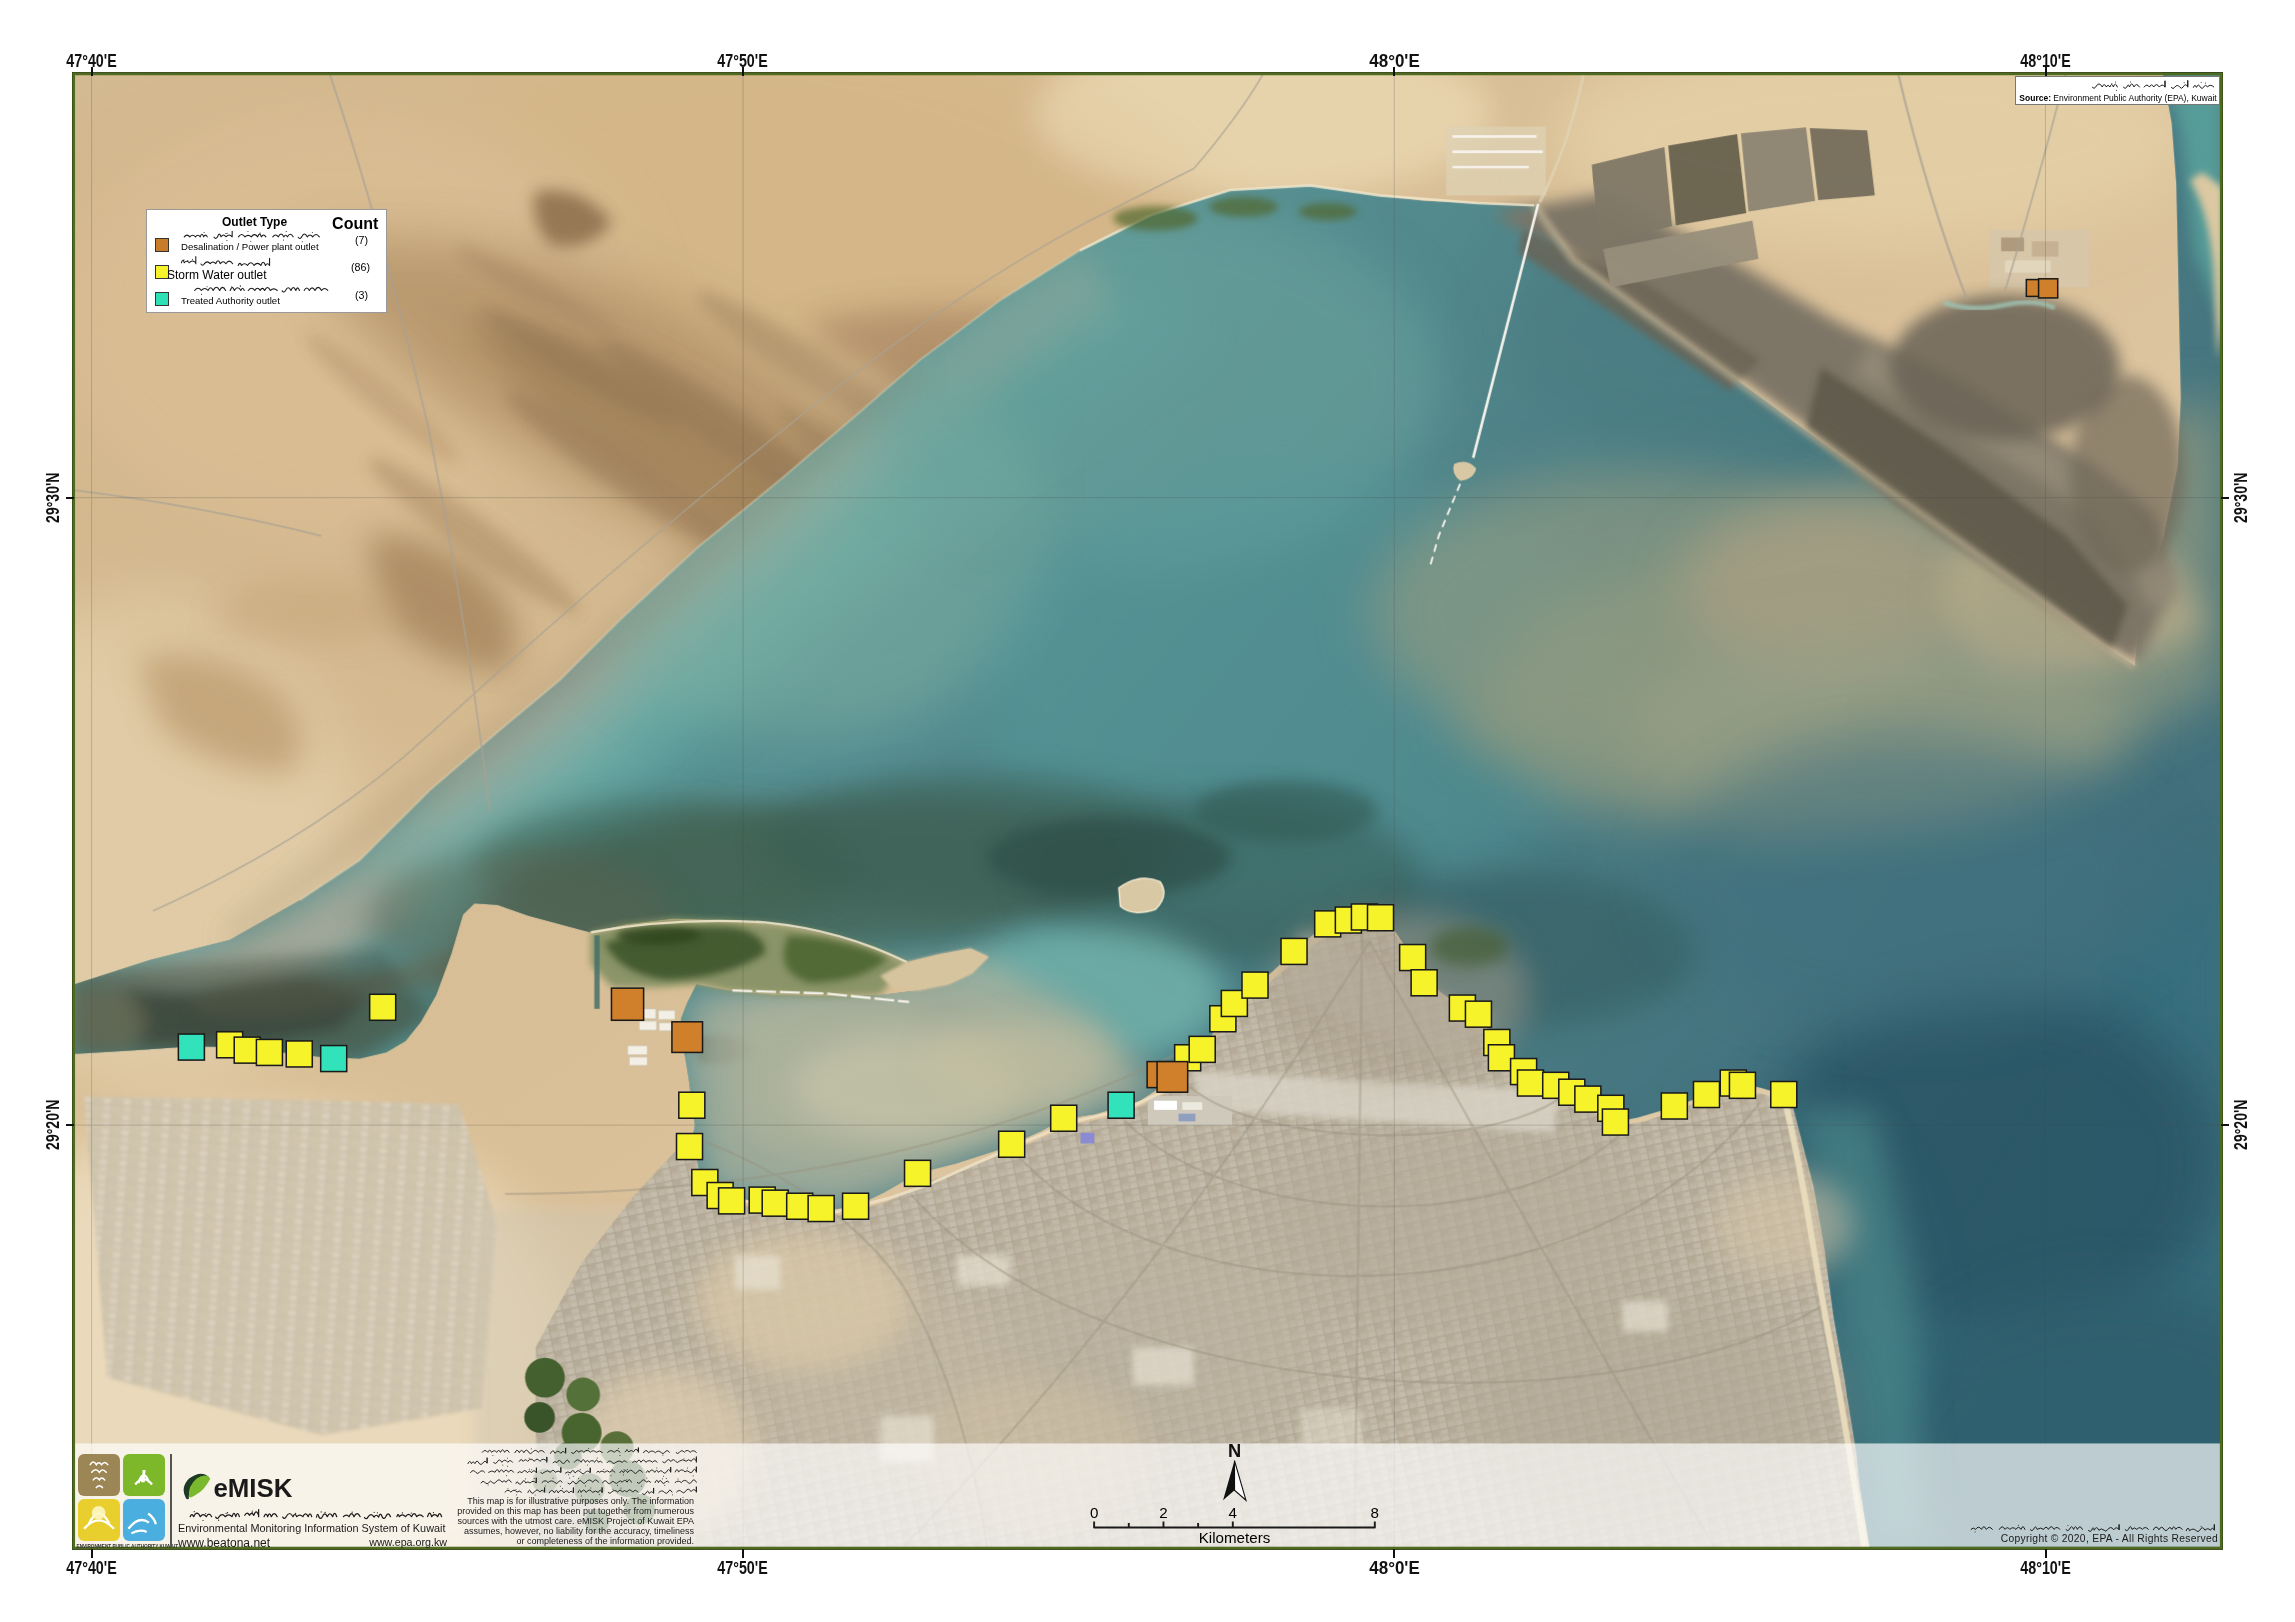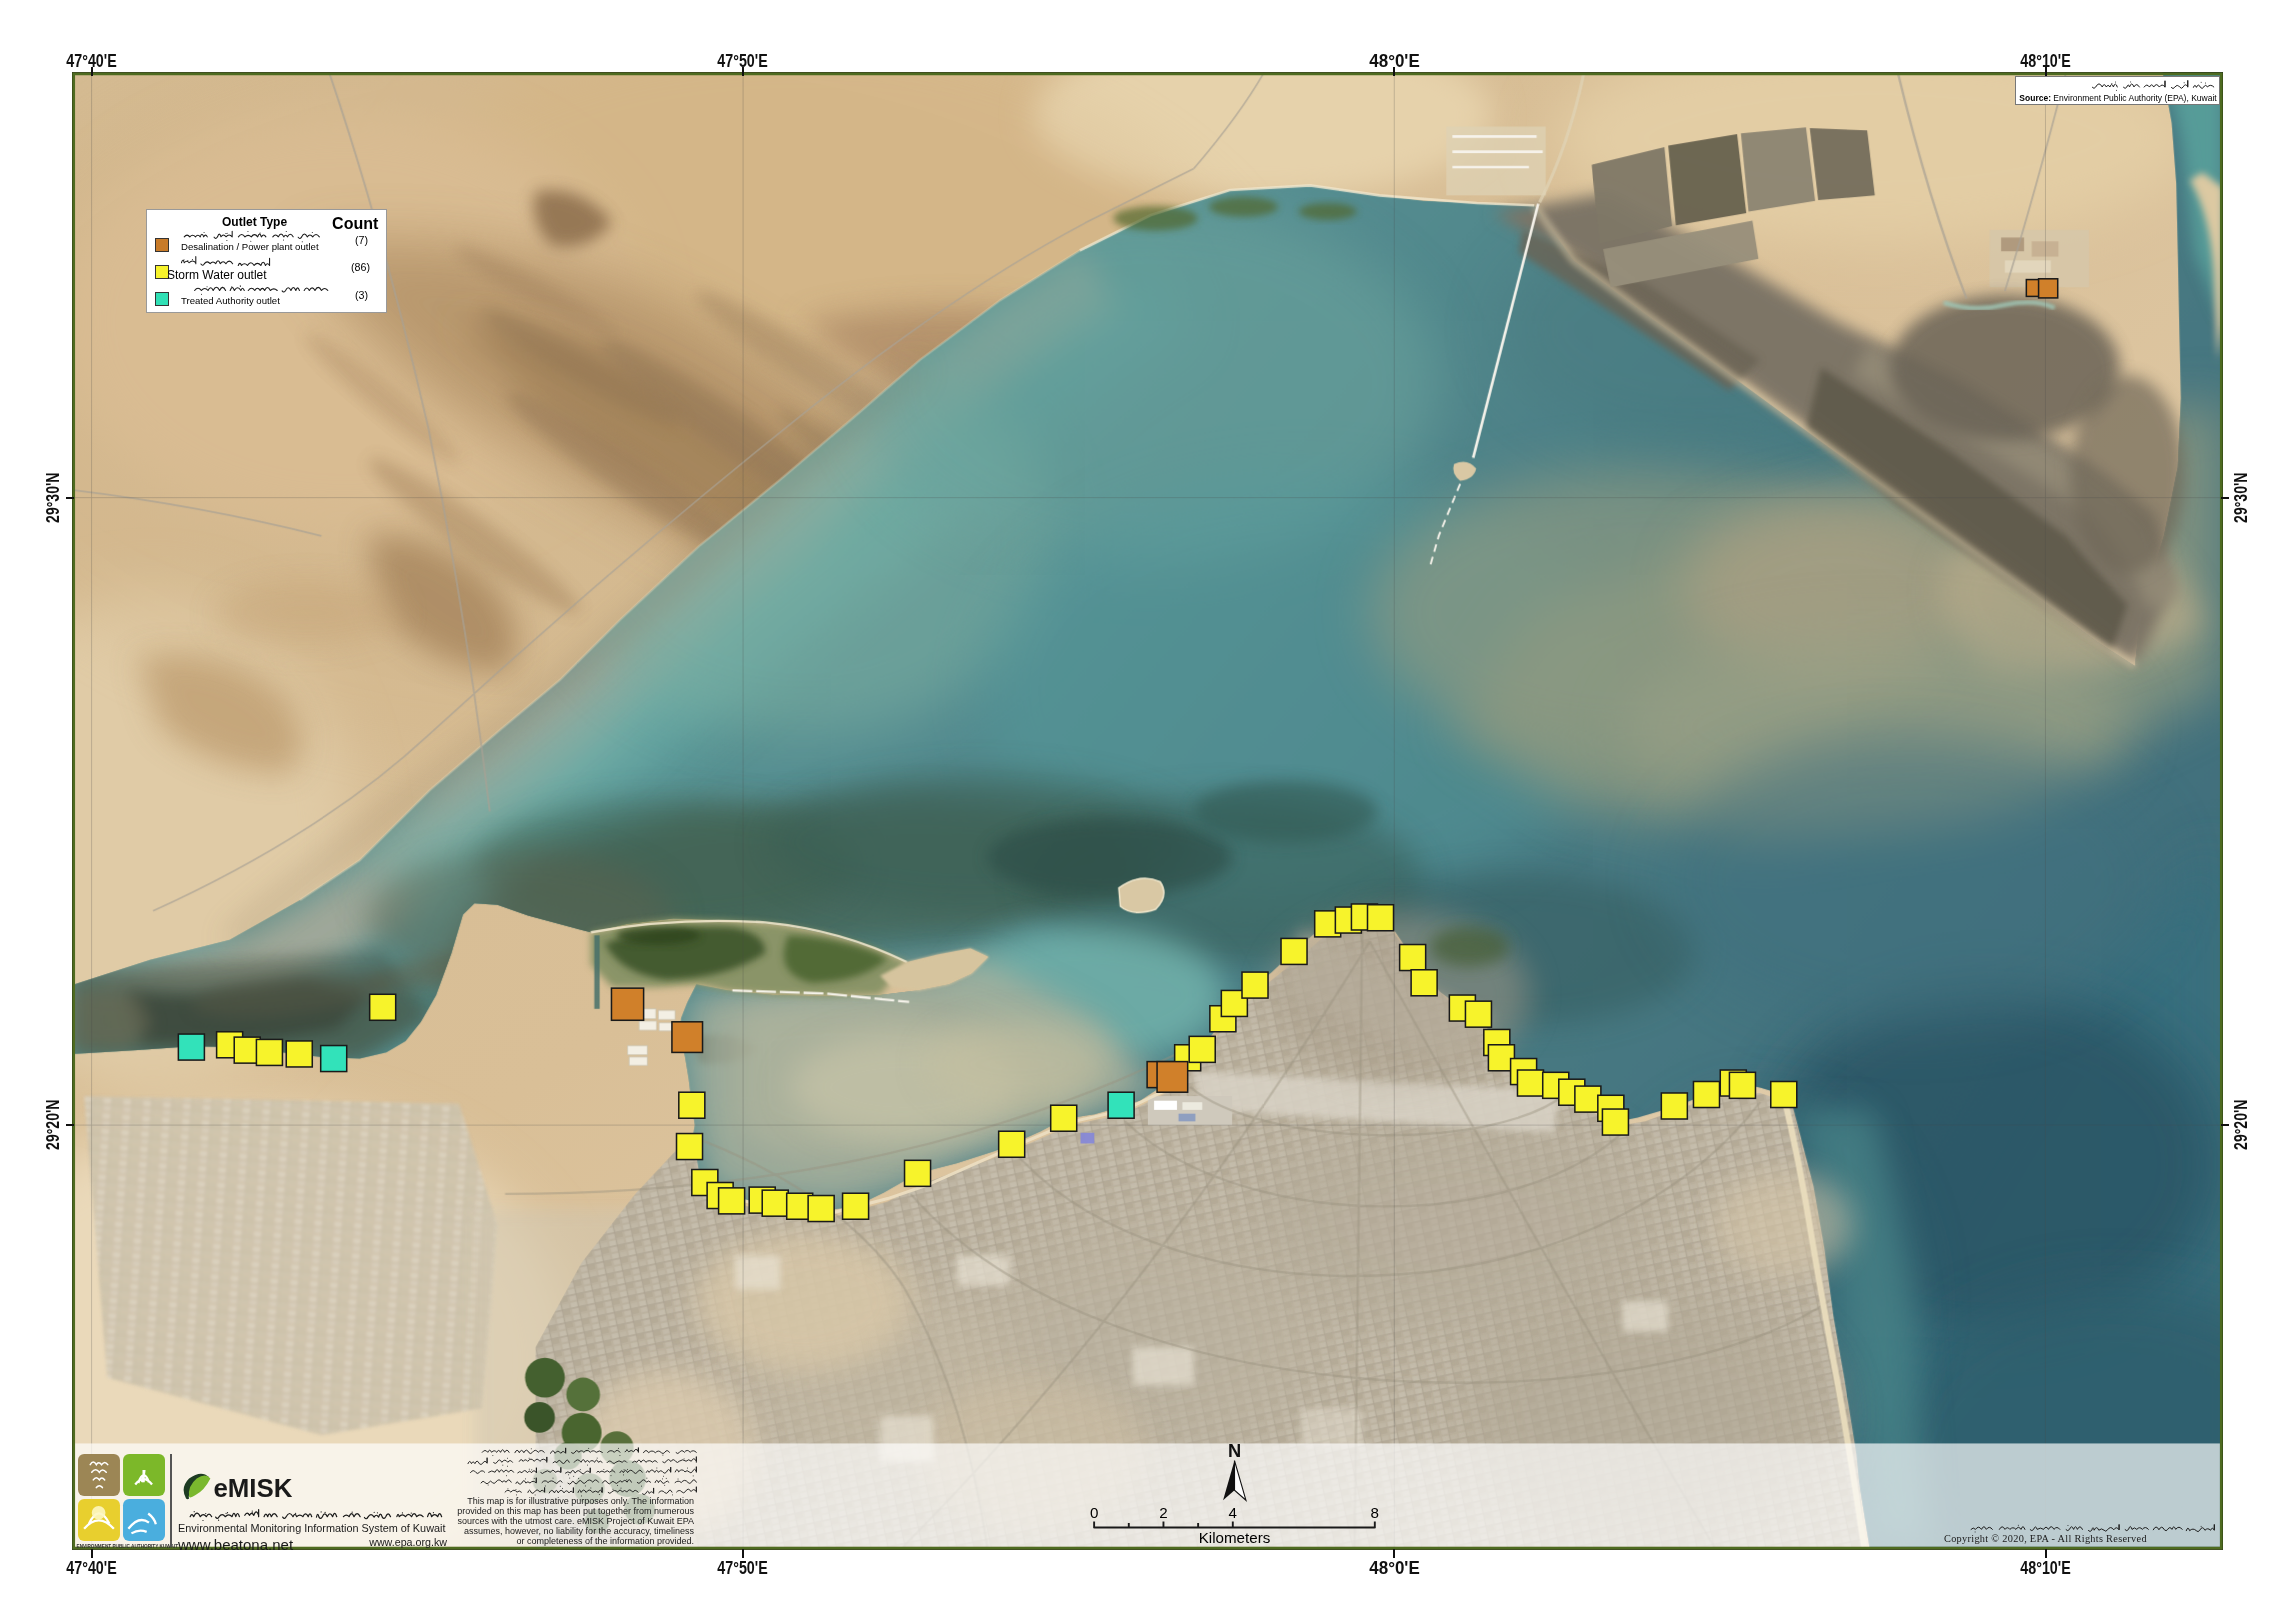--- a/index.html
+++ b/index.html
@@ -476,21 +476,21 @@
 <path d="M10 36 Q2 22 14 10 Q30 -2 40 8 Q28 10 20 20 Q12 30 14 36 Q12 38 10 36Z" fill="#1d3b22"></path>
 <path d="M14 34 Q12 20 24 10 Q36 2 42 10 Q34 26 22 32 Q16 36 14 34Z" fill="#7ab82e"></path>
 <text x="46" y="34" font-size="34" font-weight="bold" fill="#1a1a1a" font-family="Liberation Sans">eMISK</text>
 </svg>
 <svg class="abs" style="left:0;top:35px" width="269" height="15.3" viewBox="0 0 352 20">
         <path d="M345.0 14.0 q-2.6 -8.0 -5.2 0 q-3.9 -5.7 -7.9 0 q-2.7 -9.1 -5.3 0 M320.7 14.0 q-4.1 -4.5 -8.3 0 q-3.4 -8.0 -6.8 0 q-4.0 -6.3 -7.9 0 q-4.1 -4.7 -8.2 0 q-1.6 -6.0 -3.1 0 M278.1 14.0 q-3.1 -7.6 -6.3 0 q-2.2 4.1 -4.5 0.5 q-2.4 -7.8 -4.8 0 q-3.0 -4.8 -5.9 0 q-4.0 -6.7 -8.1 0 q-2.2 4.1 -4.5 0.5 M238.4 14.0 q-4.0 -7.9 -8.1 0 q-3.2 -7.8 -6.4 0 q-3.7 -4.4 -7.4 0 M207.7 14.0 q-2.7 -9.0 -5.4 0 q-3.5 -7.7 -6.9 0 q-3.3 -7.5 -6.5 0 q-2.2 4.1 -4.5 0.5 q-1.6 -7.0 -3.2 0 M175.0 14.0 q-2.3 -7.4 -4.6 0 q-3.5 -7.3 -7.0 0 q-4.0 -4.3 -8.0 0 q-2.5 -6.0 -4.9 0 q-4.5 -8.4 -9.0 0 q-2.2 4.1 -4.5 0.5 M129.8 14.0 q-3.9 -8.0 -7.7 0 q-2.4 -7.5 -4.7 0 q-2.4 -7.0 -4.8 0 M105.5 14.0 l0 -9.3 l0 7.5 q-3.2 -8.9 -6.3 0 q-2.8 -4.9 -5.7 0 q-3.1 -5.7 -6.1 0 M80.3 14.0 q-2.3 -8.4 -4.7 0 q-2.4 -8.9 -4.8 0 q-4.5 -4.7 -9.0 0 q-4.0 -5.5 -8.0 0 q-2.2 4.1 -4.5 0.5 M44.1 14.0 q-3.5 -6.6 -7.1 0 q-3.9 -5.3 -7.8 0 q-4.4 -9.1 -8.7 0 q-2.3 -5.2 -4.6 0 M334.2 8.8 l0.01 0 M342.3 20.7 l0.01 0 M329.2 9.7 l0.01 0 M293.7 9.1 l0.01 0 M305.2 9.2 l0.01 0 M307.7 20.5 l0.01 0 M261.0 8.9 l0.01 0 M256.7 8.3 l0.01 0 M227.9 8.1 l0.01 0 M187.3 7.7 l0.01 0 M192.5 8.4 l0.01 0 M153.9 9.6 l0.01 0 M97.1 8.5 l0.01 0 M97.2 6.6 l0.01 0 M53.1 18.6 l0.01 0 M64.8 8.8 l0.01 0 M62.9 9.6 l0.01 0 M36.3 9.8 l0.01 0 M21.2 7.4 l0.01 0 M32.7 19.2 l0.01 0" fill="none" stroke="#1a1a1a" stroke-width="1.6" stroke-linecap="round" stroke-linejoin="round"></path>
       </svg>
 <svg class="abs" style="left:0;top:51px" width="269" height="13.8" viewBox="0 0 352 18">
         <text x="0" y="13" font-size="14.5" fill="#1a1a1a" font-family="Liberation Sans" textLength="350" lengthAdjust="spacingAndGlyphs">Environmental Monitoring Information System of Kuwait</text>
       </svg>
-<div class="abs" style="left:0;top:65px;font-size:15px;color:#1a1a1a;">www.beatona.net</div>
+<div class="abs" style="left:0;top:65px;font-size:12px;color:#1a1a1a;">www.beatona.net</div>
 <div class="abs" style="right:0;top:65px;font-size:10.7px;color:#1a1a1a;">www.epa.org.kw</div>
 </div>
 
 <svg class="abs" style="left:459px;top:1446px" width="245" height="54" viewBox="0 0 320 70">
 <path d="M310.0 8.0 q-4.1 -4.3 -8.1 0 q-3.8 -4.9 -7.6 0 q-3.2 -4.3 -6.3 0 q-2.2 3.0 -4.5 0.5 M274.8 8.0 q-3.0 -4.7 -6.0 0 q-2.2 3.0 -4.5 0.5 q-3.9 -4.2 -7.8 0 q-4.5 -4.4 -8.9 0 q-3.3 -5.9 -6.7 0 M234.3 8.0 l0 -6.2 l0 5.5 q-3.1 -6.3 -6.2 0 q-3.2 -3.5 -6.4 0 q-2.4 -3.9 -4.8 0 M210.3 8.0 q-3.7 -5.4 -7.4 0 q-4.4 -4.5 -8.8 0 M187.3 8.0 q-4.1 -3.7 -8.1 0 q-3.9 -4.0 -7.8 0 q-4.1 -5.2 -8.3 0 q-3.3 -4.0 -6.7 0 q-2.5 -4.6 -5.0 0 q-2.2 3.0 -4.5 0.5 M139.3 8.0 l0 -5.8 l0 7.1 q-3.2 -4.7 -6.4 0 q-3.7 -5.6 -7.4 0 q-2.9 -6.7 -5.9 0 M111.4 8.0 q-4.0 -4.9 -7.9 0 q-3.8 -5.2 -7.6 0 q-2.2 3.0 -4.5 0.5 q-3.3 -6.7 -6.7 0 q-3.0 -6.1 -5.9 0 q-2.9 -6.5 -5.8 0 M65.5 8.0 q-2.9 -5.7 -5.9 0 q-2.7 -6.6 -5.3 0 q-2.5 -5.0 -5.0 0 q-3.4 -4.1 -6.7 0 q-2.5 -5.6 -5.0 0 q-3.6 -5.0 -7.3 0 M266.3 11.7 l0.01 0 M219.4 4.3 l0.01 0 M232.6 4.6 l0.01 0 M208.2 2.9 l0.01 0 M210.2 12.2 l0.01 0 M169.4 2.9 l0.01 0 M94.4 3.4 l0.01 0 M44.2 12.2 l0.01 0" fill="none" stroke="#1a1a1a" stroke-width="1.2" stroke-linecap="round" stroke-linejoin="round"></path>
 <path d="M310.0 21.0 l0 -7.4 l0 6.0 q-3.3 -6.4 -6.6 0 q-3.4 -3.7 -6.8 0 q-4.5 -3.7 -8.9 0 q-2.2 3.0 -4.5 0.5 q-3.3 -5.0 -6.6 0 q-3.0 -5.3 -6.0 0 q-2.2 3.0 -4.5 0.5 M258.8 21.0 q-2.9 -4.4 -5.9 0 q-4.4 -4.2 -8.8 0 q-3.2 -5.7 -6.4 0 q-2.6 -5.8 -5.3 0 q-2.9 -3.1 -5.7 0 M219.1 21.0 q-2.9 -3.8 -5.9 0 q-4.2 -3.7 -8.4 0 q-2.2 3.0 -4.5 0.5 q-3.5 -4.5 -7.0 0 M187.0 21.0 q-2.5 -3.1 -4.9 0 q-2.5 -5.6 -5.0 0 q-3.4 -4.4 -6.9 0 q-2.5 -4.6 -5.1 0 q-2.8 -6.8 -5.7 0 q-4.4 -6.6 -8.9 0 M144.0 21.0 q-2.6 -6.1 -5.3 0 q-2.2 3.0 -4.5 0.5 q-3.2 -6.0 -6.3 0 q-2.6 -3.2 -5.1 0 M114.7 21.0 l0 -7.0 l0 5.8 q-4.5 -5.6 -9.0 0 q-3.7 -5.7 -7.4 0 q-4.3 -5.8 -8.6 0 q-2.9 -4.0 -5.9 0 q-2.6 -4.7 -5.1 0 M69.9 21.0 q-3.1 -4.6 -6.2 0 q-3.9 -5.4 -7.8 0 q-3.1 -6.1 -6.2 0 q-2.2 3.0 -4.5 0.5 M36.7 21.0 l0 -6.0 l0 7.3 q-2.8 -5.0 -5.7 0 q-2.2 3.0 -4.5 0.5 q-2.9 -6.5 -5.7 0 q-2.3 -4.5 -4.5 0 q-2.3 -6.0 -4.6 0 M294.0 16.6 l0.01 0 M180.5 15.6 l0.01 0 M168.0 24.7 l0.01 0 M91.6 15.8 l0.01 0 M57.2 24.8 l0.01 0 M63.4 15.8 l0.01 0 M63.3 26.2 l0.01 0" fill="none" stroke="#1a1a1a" stroke-width="1.2" stroke-linecap="round" stroke-linejoin="round"></path>
 <path d="M310.0 34.0 l0 -7.3 l0 6.4 q-2.4 -5.9 -4.9 0 q-2.2 3.0 -4.5 0.5 q-2.7 -3.4 -5.4 0 q-4.1 -5.4 -8.3 0 q-2.2 -6.3 -4.5 0 M276.5 34.0 l0 -6.7 l0 6.4 q-2.7 -6.4 -5.4 0 q-2.2 3.0 -4.5 0.5 q-3.0 -4.3 -6.0 0 q-2.5 -5.2 -5.0 0 q-3.6 -6.5 -7.3 0 q-1.8 -4.5 -3.7 0 M239.3 34.0 q-3.2 -5.6 -6.3 0 q-2.2 3.0 -4.5 0.5 q-4.1 -6.3 -8.3 0 q-2.7 -5.9 -5.5 0 q-2.2 -4.9 -4.5 0 M203.7 34.0 q-3.4 -4.0 -6.8 0 q-3.3 -3.9 -6.6 0 q-3.6 -3.1 -7.1 0 q-1.5 -3.4 -3.1 0 M171.4 34.0 l0 -5.8 l0 6.4 q-3.5 -4.1 -7.0 0 q-2.2 3.0 -4.5 0.5 q-4.1 -6.3 -8.2 0 q-3.1 -6.8 -6.1 0 q-3.3 -3.4 -6.6 0 M133.0 34.0 l0 -6.4 l0 6.5 q-3.6 -3.2 -7.3 0 q-3.1 -5.4 -6.2 0 q-4.1 -3.9 -8.2 0 q-2.2 3.0 -4.5 0.5 M101.1 34.0 l0 -5.9 l0 6.6 q-3.2 -5.2 -6.4 0 q-2.7 -4.1 -5.3 0 q-3.6 -5.8 -7.2 0 q-2.7 -3.3 -5.5 0 M71.3 34.0 q-3.3 -5.3 -6.6 0 q-3.2 -5.4 -6.4 0 q-2.9 -6.1 -5.7 0 q-2.8 -6.6 -5.5 0 q-4.2 -3.5 -8.4 0 M33.5 34.0 q-3.4 -3.9 -6.8 0 q-2.2 3.0 -4.5 0.5 q-3.6 -5.4 -7.2 0 M298.5 28.6 l0.01 0 M305.9 38.8 l0.01 0 M258.4 28.5 l0.01 0 M267.1 39.3 l0.01 0 M215.6 30.7 l0.01 0 M220.0 30.4 l0.01 0 M214.9 37.5 l0.01 0 M189.2 30.4 l0.01 0 M200.0 30.5 l0.01 0 M198.5 38.4 l0.01 0 M158.4 30.5 l0.01 0 M149.8 39.4 l0.01 0 M143.2 37.3 l0.01 0 M91.8 30.1 l0.01 0 M95.0 30.9 l0.01 0 M62.0 38.5 l0.01 0" fill="none" stroke="#1a1a1a" stroke-width="1.2" stroke-linecap="round" stroke-linejoin="round"></path>
 <path d="M310.0 47.0 q-3.2 -6.5 -6.3 0 q-2.2 3.0 -4.5 0.5 q-4.5 -5.7 -8.9 0 q-4.1 -3.8 -8.1 0 M274.2 47.0 q-2.3 -3.3 -4.5 0 q-2.2 3.0 -4.5 0.5 q-2.4 -5.3 -4.7 0 q-2.2 -6.1 -4.4 0 M250.3 47.0 q-2.7 -3.3 -5.5 0 q-3.8 -6.2 -7.5 0 q-2.2 3.0 -4.5 0.5 M225.2 47.0 q-2.8 -6.7 -5.6 0 q-3.2 -4.7 -6.4 0 q-2.6 -3.7 -5.3 0 q-2.2 3.0 -4.5 0.5 q-2.4 -3.3 -4.7 0 q-2.2 3.0 -4.5 0.5 q-3.4 -6.2 -6.8 0 M182.2 47.0 q-3.8 -6.2 -7.5 0 q-4.5 -5.8 -8.9 0 q-2.2 3.0 -4.5 0.5 q-3.0 -5.4 -6.0 0 q-2.2 3.0 -4.5 0.5 q-2.0 -4.5 -4.0 0 q-2.2 3.0 -4.5 0.5 M134.6 47.0 q-2.4 -4.2 -4.9 0 q-2.2 3.0 -4.5 0.5 q-4.5 -4.4 -8.9 0 q-3.9 -4.8 -7.9 0 M100.9 47.0 l0 -5.8 l0 6.9 q-4.1 -4.4 -8.2 0 q-2.7 -3.1 -5.4 0 q-2.6 -6.2 -5.2 0 q-2.2 3.0 -4.5 0.5 q-1.6 -4.7 -3.2 0 M68.2 47.0 q-3.3 -6.2 -6.6 0 q-2.7 -3.9 -5.4 0 q-4.0 -6.1 -8.1 0 q-2.2 3.0 -4.5 0.5 q-2.3 -3.8 -4.7 0 q-2.2 3.0 -4.5 0.5 q-2.8 -4.3 -5.6 0 M286.1 42.9 l0.01 0 M270.7 42.1 l0.01 0 M265.9 42.7 l0.01 0 M268.7 51.2 l0.01 0 M245.4 41.8 l0.01 0 M238.5 52.2 l0.01 0 M219.1 43.9 l0.01 0 M206.9 51.3 l0.01 0 M144.6 41.7 l0.01 0 M165.0 51.9 l0.01 0 M156.3 42.1 l0.01 0 M112.7 52.0 l0.01 0 M122.8 41.8 l0.01 0 M132.3 52.4 l0.01 0 M98.3 42.1 l0.01 0 M87.0 42.7 l0.01 0 M38.1 50.7 l0.01 0" fill="none" stroke="#1a1a1a" stroke-width="1.2" stroke-linecap="round" stroke-linejoin="round"></path>
 <path d="M310.0 60.0 l0 -7.1 l0 6.4 q-3.4 -5.1 -6.9 0 q-3.7 -6.4 -7.4 0 q-2.2 3.0 -4.5 0.5 q-3.5 -4.1 -7.0 0 M278.2 60.0 q-2.6 -5.6 -5.1 0 q-2.2 3.0 -4.5 0.5 q-3.8 -4.5 -7.6 0 M254.2 60.0 l0 -5.5 l0 7.2 q-2.8 -4.3 -5.6 0 q-2.3 -5.8 -4.5 0 q-2.2 3.0 -4.5 0.5 M233.8 60.0 q-3.5 -4.7 -6.9 0 q-4.0 -5.9 -7.9 0 q-2.8 -4.2 -5.5 0 q-3.1 -5.3 -6.2 0 q-4.0 -4.2 -8.0 0 q-2.2 3.0 -4.5 0.5 M186.9 60.0 l0 -6.2 l0 6.6 q-2.4 -6.0 -4.9 0 q-3.7 -3.6 -7.5 0 q-4.2 -6.3 -8.4 0 q-3.3 -6.2 -6.6 0 q-2.0 -6.5 -4.0 0 M149.4 60.0 l0 -6.0 l0 7.0 q-2.9 -4.2 -5.8 0 q-3.2 -5.4 -6.4 0 q-3.8 -6.8 -7.6 0 q-2.5 -6.4 -4.9 0 q-3.5 -6.7 -6.9 0 M111.8 60.0 l0 -6.1 l0 6.0 q-3.1 -4.6 -6.3 0 q-3.5 -5.6 -6.9 0 q-2.2 3.0 -4.5 0.5 q-2.0 -6.2 -4.1 0 M81.5 60.0 q-2.9 -3.2 -5.7 0 q-4.1 -4.9 -8.1 0 q-3.8 -4.9 -7.6 0 M278.8 63.6 l0.01 0 M211.6 54.8 l0.01 0 M201.1 56.3 l0.01 0 M183.3 63.1 l0.01 0 M160.0 65.0 l0.01 0 M172.2 54.6 l0.01 0 M135.2 55.2 l0.01 0 M99.4 63.7 l0.01 0 M75.0 63.6 l0.01 0 M74.4 56.7 l0.01 0 M63.9 55.7 l0.01 0" fill="none" stroke="#1a1a1a" stroke-width="1.2" stroke-linecap="round" stroke-linejoin="round"></path>
 </svg>
@@ -511,15 +511,15 @@
 <text x="112.4" y="22" font-size="20" text-anchor="middle" font-family="Liberation Sans">2</text>
 <text x="203.8" y="22" font-size="20" text-anchor="middle" font-family="Liberation Sans">4</text>
 <text x="391" y="22" font-size="20" text-anchor="middle" font-family="Liberation Sans">8</text>
 <text x="206" y="56" font-size="20" text-anchor="middle" font-family="Liberation Sans">Kilometers</text>
 </svg>
 </div>
 
 <svg class="abs" style="left:1944px;top:1521px" width="274" height="12.2" viewBox="0 0 358 16">
 <path d="M354.0 11.0 l0 -6.5 l0 7.7 q-2.5 -5.3 -5.0 0 q-3.6 -4.0 -7.3 0 q-3.4 -6.8 -6.8 0 q-2.2 3.3 -4.5 0.5 q-4.4 -4.1 -8.8 0 q-2.2 -6.8 -4.4 0 M311.9 11.0 q-4.3 -5.8 -8.6 0 q-2.5 -6.6 -4.9 0 q-2.7 -4.7 -5.5 0 q-2.2 3.3 -4.5 0.5 q-3.5 -6.7 -7.1 0 q-3.7 -7.3 -7.4 0 M267.5 11.0 q-4.0 -5.0 -8.0 0 q-3.6 -4.4 -7.2 0 q-3.2 -3.9 -6.3 0 q-2.3 -7.4 -4.6 0 q-2.2 3.3 -4.5 0.5 M229.0 11.0 l0 -6.5 l0 7.1 q-3.5 -5.4 -7.0 0 q-4.1 -6.0 -8.2 0 q-2.2 3.3 -4.5 0.5 q-3.4 -3.4 -6.9 0 q-3.0 -6.7 -6.1 0 q-1.5 -6.6 -3.1 0 q-2.2 3.3 -4.5 0.5 M180.9 11.0 q-3.3 -6.9 -6.6 0 q-2.5 -6.8 -5.0 0 q-2.7 -6.8 -5.4 0 q-2.2 3.3 -4.5 0.5 M151.3 11.0 q-3.9 -5.1 -7.8 0 q-3.6 -7.0 -7.2 0 q-3.2 -5.6 -6.4 0 q-4.2 -3.4 -8.4 0 q-2.3 -6.4 -4.7 0 q-2.2 3.3 -4.5 0.5 M105.4 11.0 q-2.6 -7.2 -5.2 0 q-3.3 -5.4 -6.6 0 q-4.0 -4.2 -8.0 0 q-3.2 -4.4 -6.4 0 q-3.7 -6.9 -7.4 0 M62.7 11.0 q-4.0 -5.5 -8.0 0 q-3.2 -6.9 -6.3 0 q-3.9 -5.7 -7.9 0 q-2.9 -3.7 -5.9 0 M323.1 16.4 l0.01 0 M336.7 7.1 l0.01 0 M161.9 5.9 l0.01 0 M96.7 5.7 l0.01 0 M40.0 14.4 l0.01 0" fill="none" stroke="#1a1a1a" stroke-width="1.3" stroke-linecap="round" stroke-linejoin="round"></path>
     </svg>
-<div class="abs" style="left:1944px;top:1533px;width:274px;font-size:10.3px;color:#1a1a1a;letter-spacing:0.3px;font-family:Liberation Serif, serif;">Copyright © 2020, EPA - All Rights Reserved</div>
+<div class="abs" style="left:1944px;top:1533px;width:274px;text-align:right;font-size:10.3px;color:#1a1a1a;letter-spacing:0.3px;">Copyright © 2020, EPA - All Rights Reserved</div>
 </div>
 
 
 </body></html>

